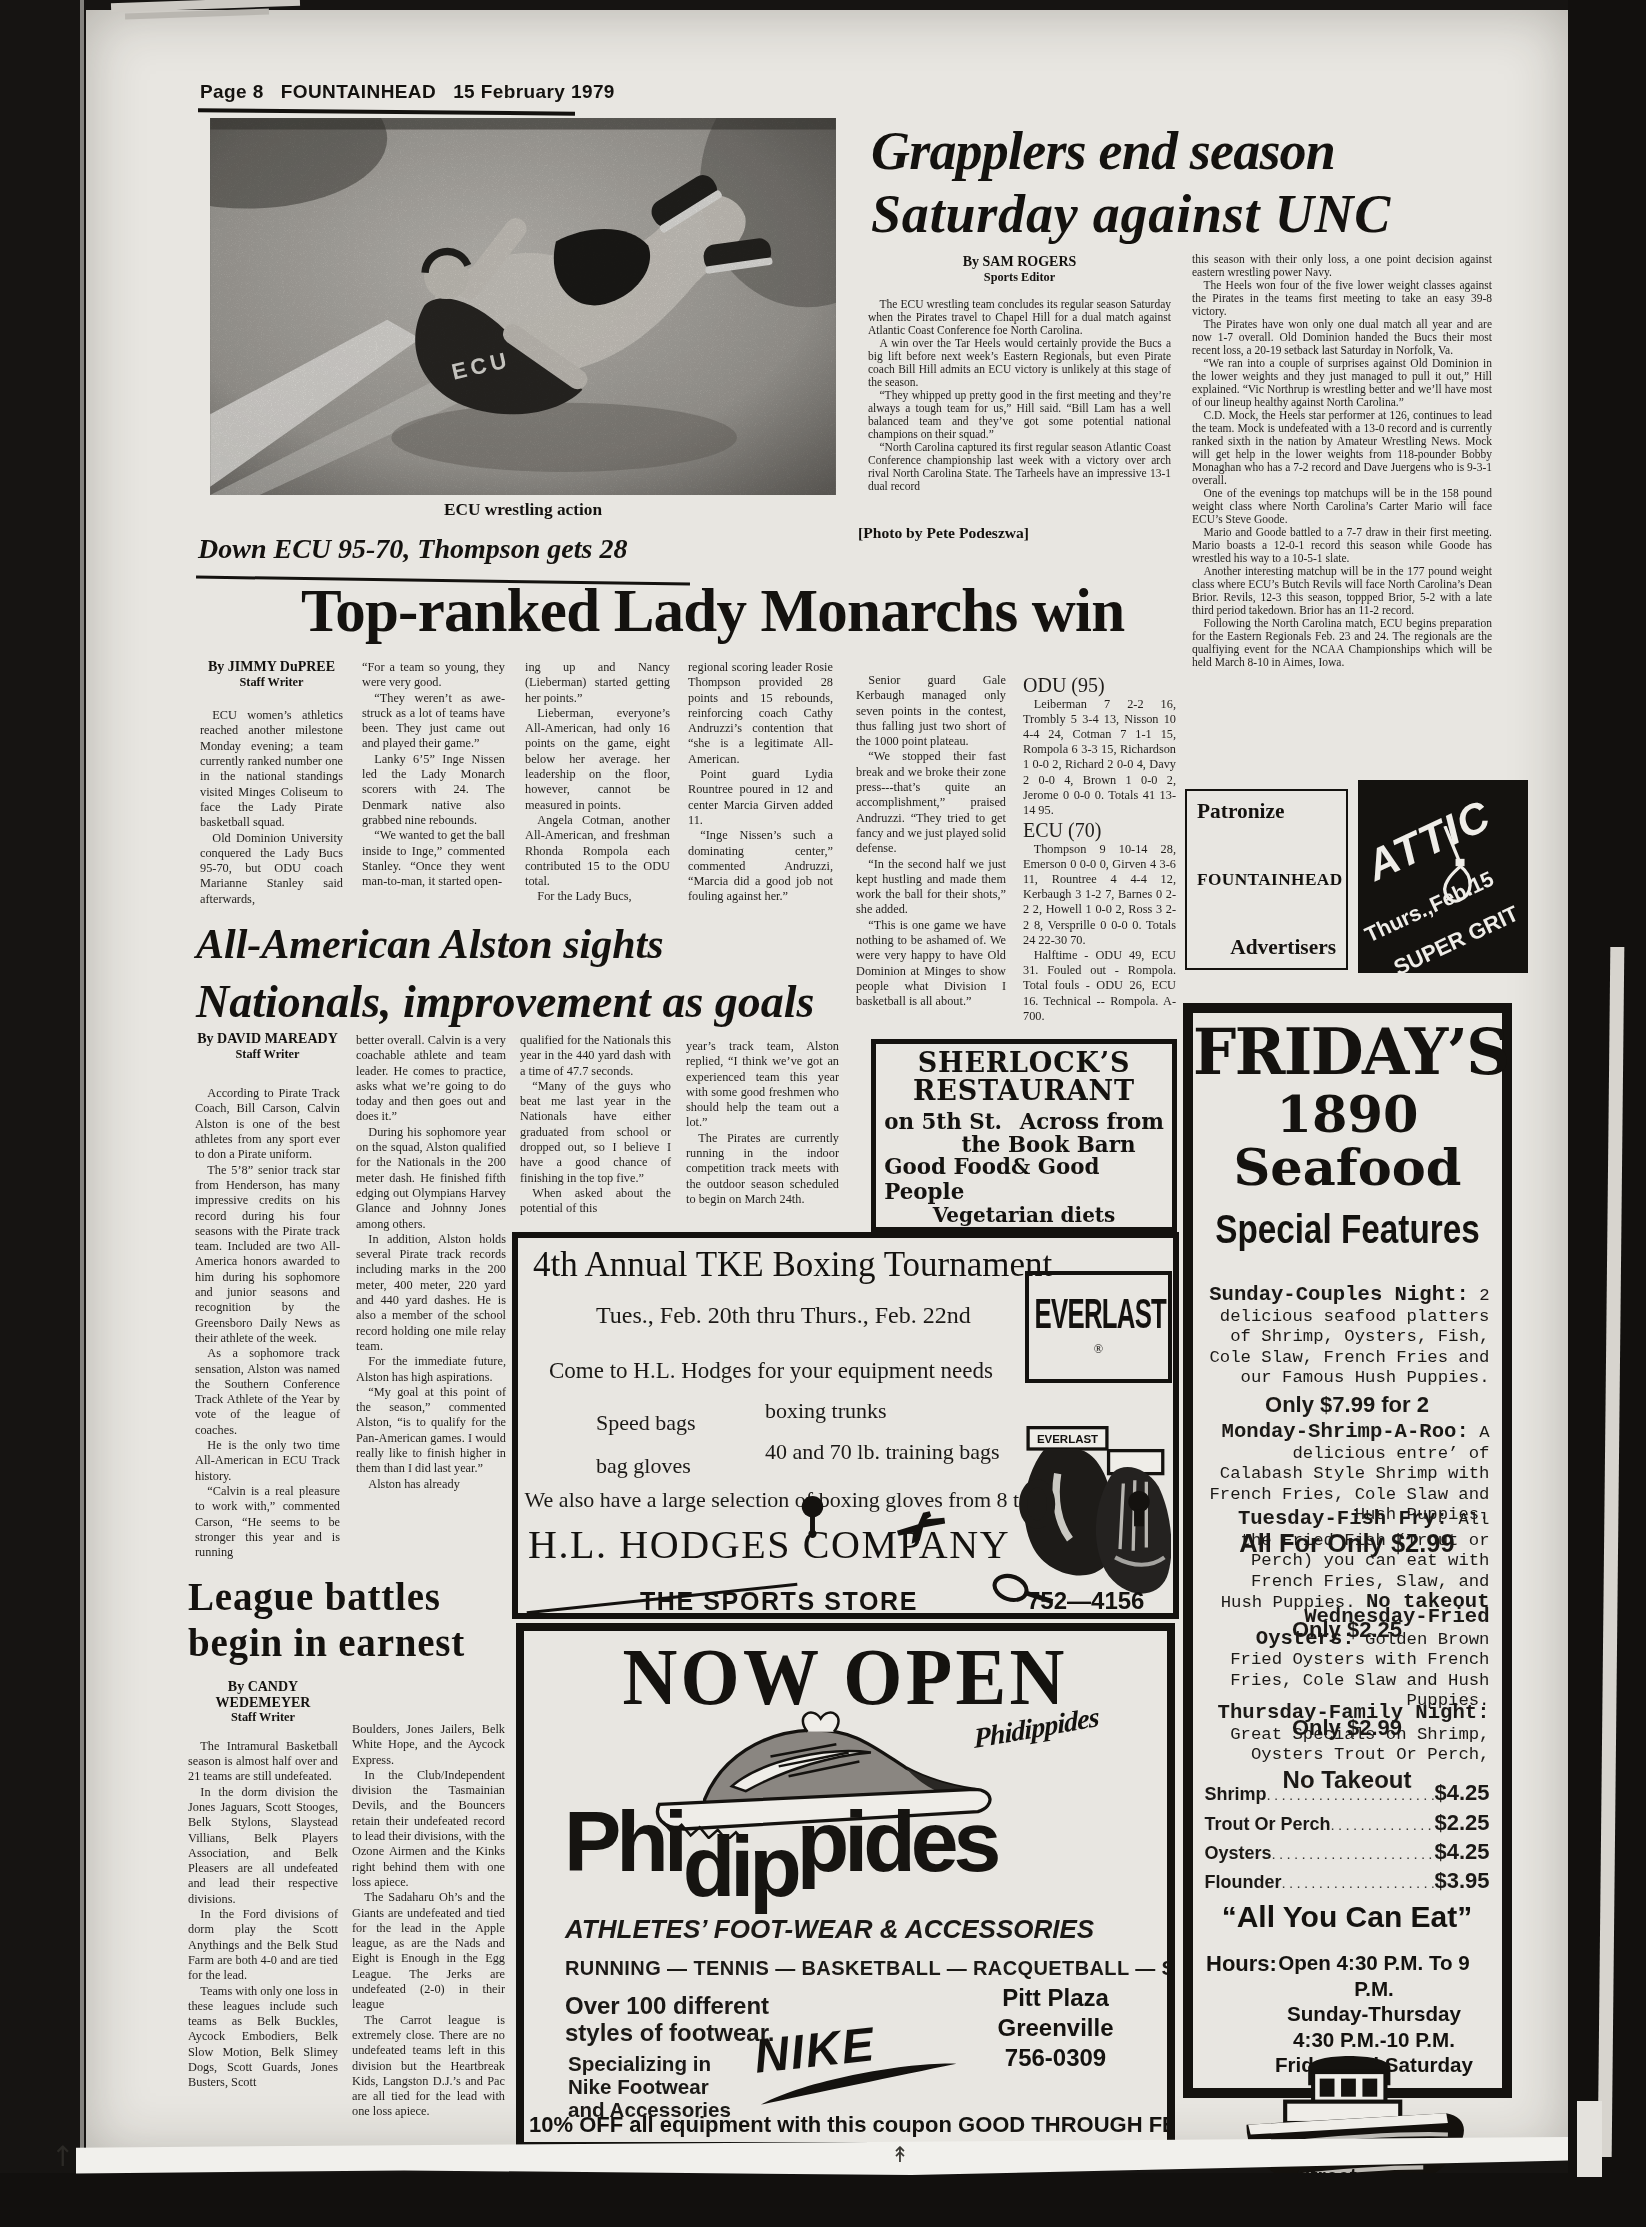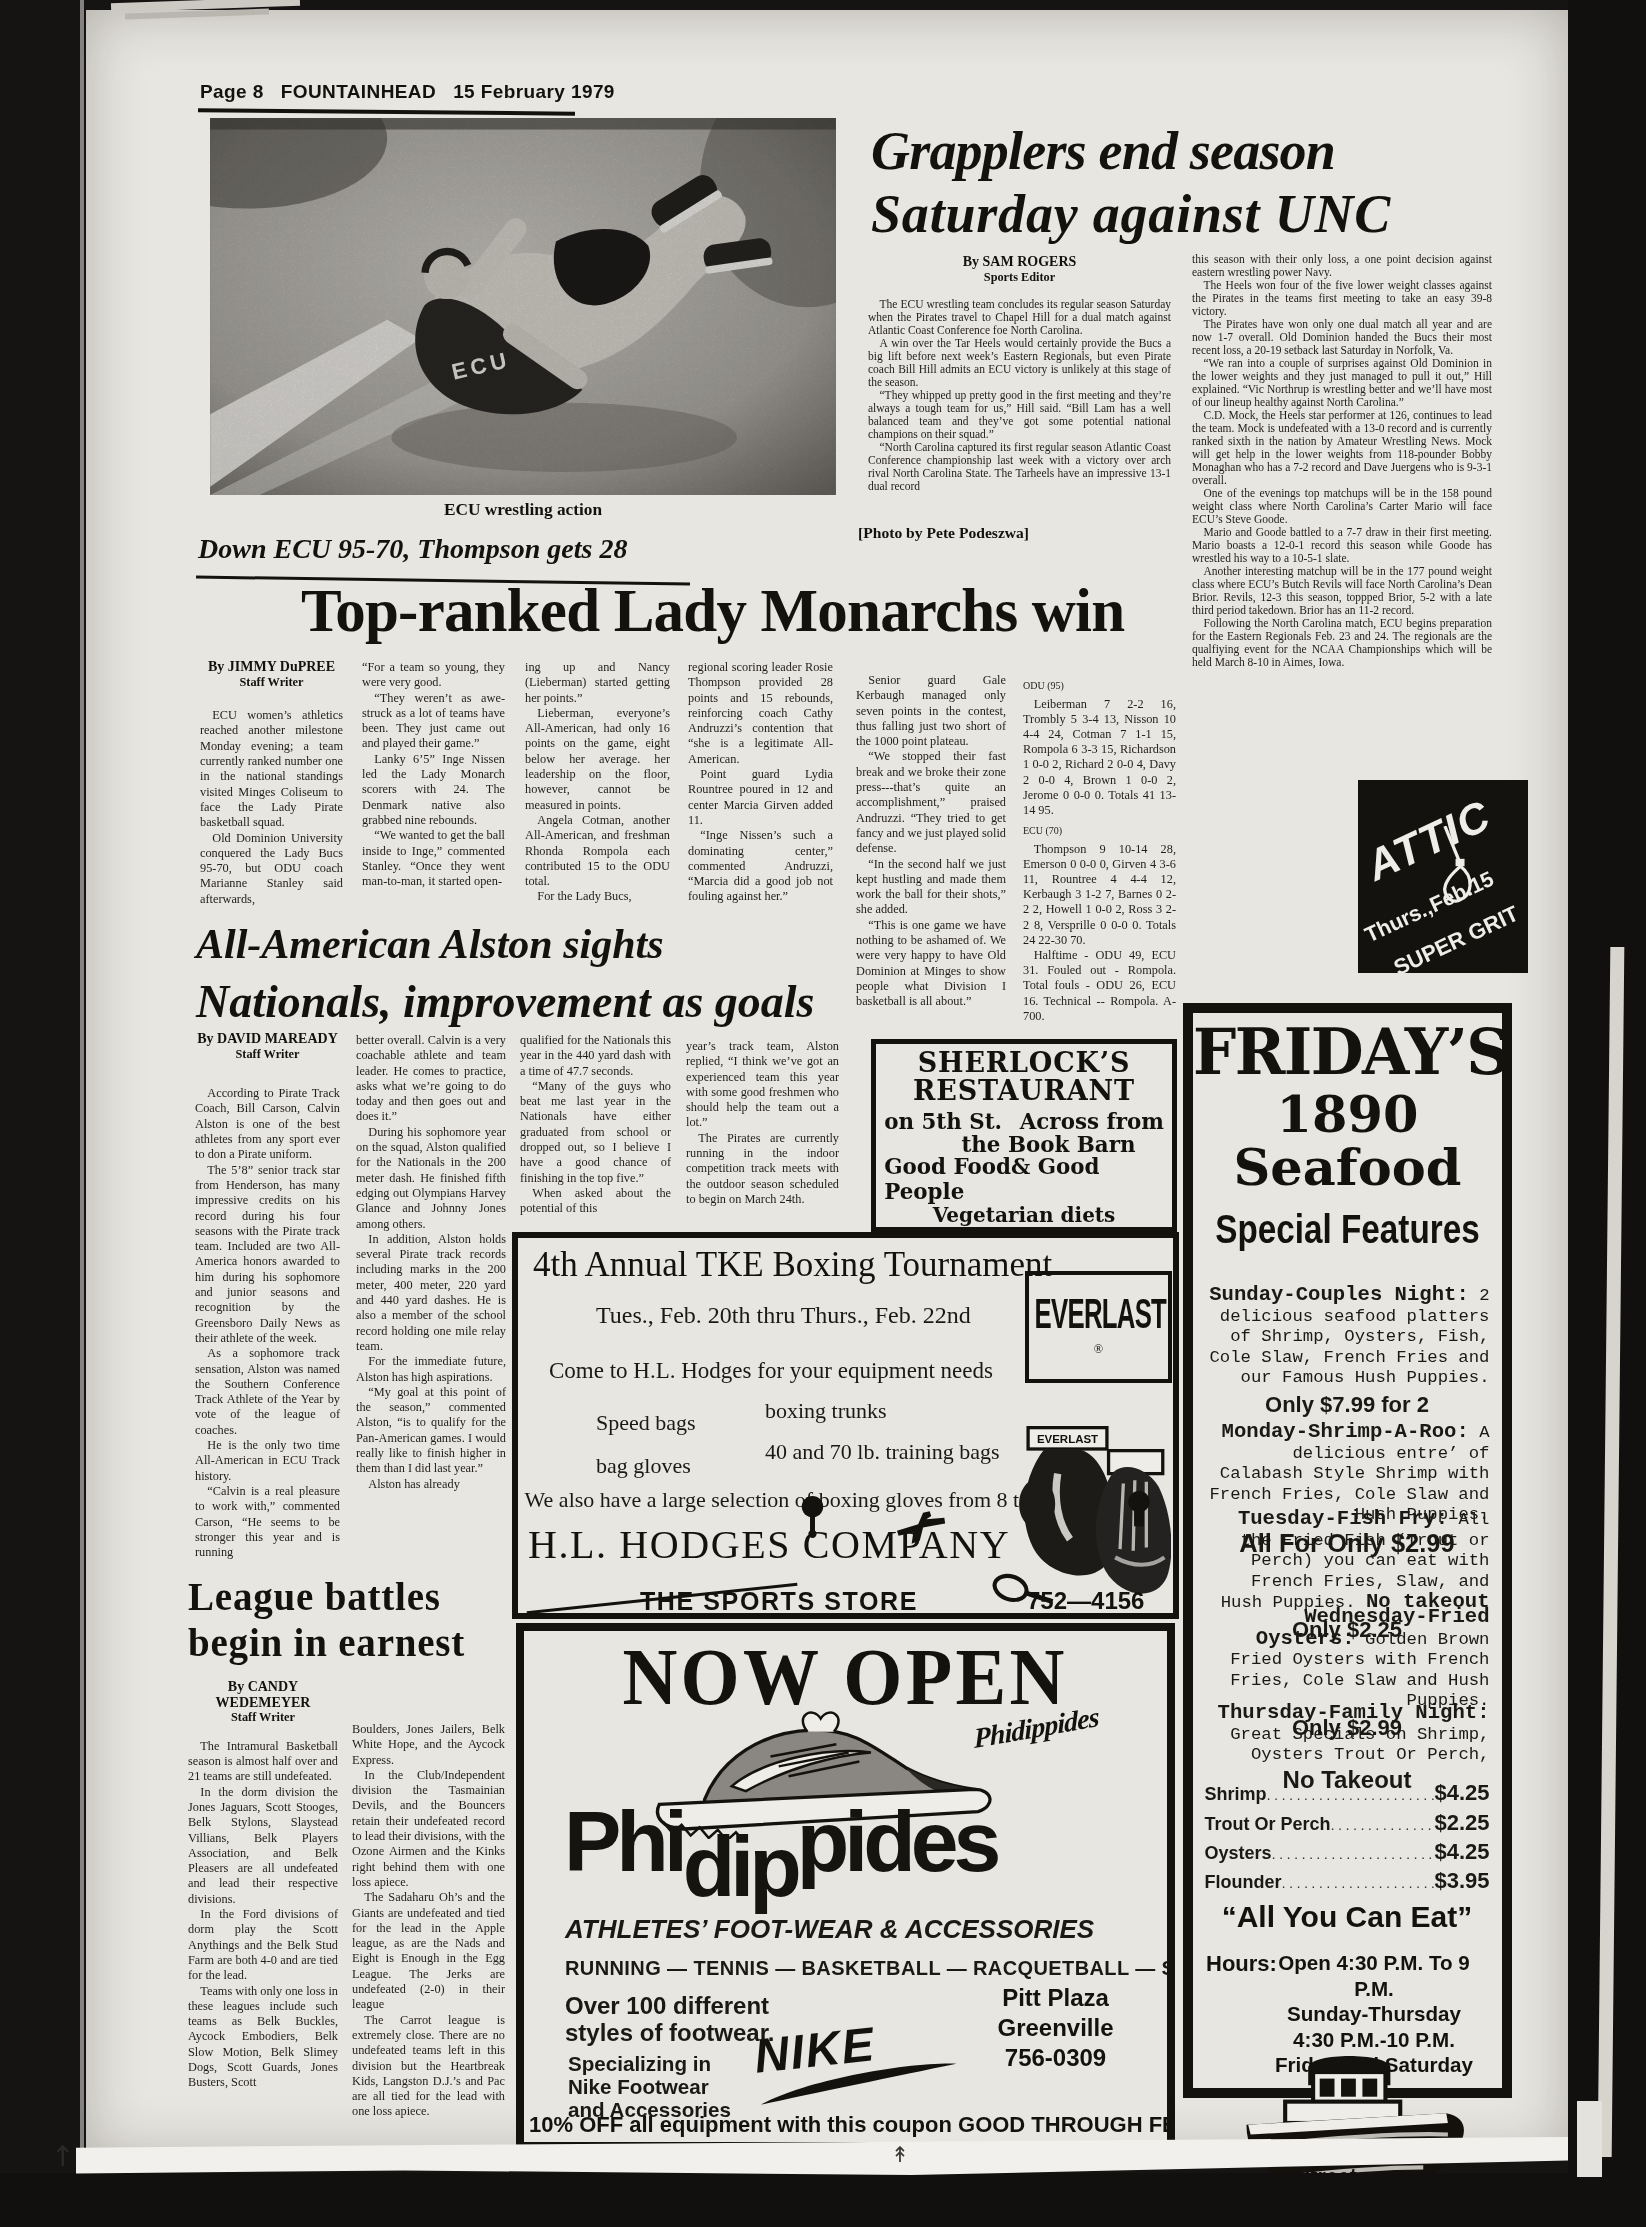--- a/index.html
+++ b/index.html
@@ -19,21 +19,21 @@
   .col p{margin:0;text-indent:12.3px;}
   .col.cont p:first-child{text-indent:0;}
   .colw{font-size:11.5px;line-height:13px;text-align:justify;color:#201d1a;}
   .colw p{margin:0;text-indent:11.5px;}
   .colw.cont p:first-child{text-indent:0;}
   .byline{font-weight:bold;text-align:center;font-size:14px;line-height:15.6px;margin-bottom:2.5px;color:#14120f;}
   .byline .bt{font-size:12.3px;}
   .rule{background:#14120f;}
   
   .bs{font-size:12.3px;line-height:15.2px;text-align:justify;color:#201d1a;}
-  .bs .team{font-size:10px;margin:5px 0 3.3px;}
+  .bs .team{font-size:20px;margin:5px 0 3.3px;}
   .bs p{margin:0;text-indent:10.7px;}
   
   .adbox{position:absolute;border:5.8px solid #14120f;background:#e8e6e1;box-sizing:border-box;}
   .fr-lead{font-weight:bold;}
   .fr-item{margin:0;font-size:17.3px;line-height:20.6px;font-family:Liberation Mono, monospace;text-align:right;}
   .fr-only{font-weight:bold;text-align:center;font-size:22px;margin-top:3.3px;font-family:"Liberation Sans",sans-serif;}
   .price-row{display:flex;align-items:baseline;font-family:"Liberation Sans",sans-serif;
              font-size:18px;font-weight:bold;margin:3.3px 0;}
   .leader{flex:1;overflow:hidden;white-space:nowrap;opacity:.85;font-weight:normal;}
   .leader::after{content:"......................................................";letter-spacing:3.3px;font-size:15px;}
@@ -220,20 +220,25 @@
         <p>Teams with only one loss in these leagues include such teams as Belk Buckles, Aycock Embodiers, Belk Slow Motion, Belk Slimey Dogs, Scott Guards, Jones Busters, Scott</p>
       </div>
   </div>
   <div class="abs col cont" style="left:352px;top:1722px;width:153px;">
       <p>Boulders, Jones Jailers, Belk White Hope, and the Aycock Express.</p>
       <p>In the Club/Independent division the Tasmainian Devils, and the Bouncers retain their undefeated record to lead their divisions, with the Ozone Airmen and the Kinks right behind them with one loss apiece.</p>
       <p>The Sadaharu Oh’s and the Giants are undefeated and tied for the lead in the Apple league, as are the Nads and Eight is Enough in the Egg League. The Jerks are undefeated (2-0) in their league</p>
       <p>The Carrot league is extremely close. There are no undefeated teams left in this division but the Heartbreak Kids, Langston D.J.’s and Pac are all tied for the lead with one loss apiece.</p>
     </div>
 
+  <div class="adbox" style="left:1185px;top:789px;width:163px;height:181px;border-width:2.5px;display:flex;flex-direction:column;justify-content:space-between;padding:8.2px 10px;">
+    <div class="hl" style="font-size:21.4px;text-align:left;">Patronize</div>
+    <div class="hl" style="font-size:17.3px;text-align:center;letter-spacing:0.4px;">FOUNTAINHEAD</div>
+    <div class="hl" style="font-size:21.4px;text-align:right;">Advertisers</div>
+  </div>
 
   <div class="abs" style="left:1358px;top:780px;width:170px;height:193px;background:#14120f;overflow:hidden;color:#efede8;">
     <div class="abs sans" style="left:5px;top:36px;font-size:43px;font-weight:bold;font-style:italic;transform:rotate(-25deg);letter-spacing:1.6px;">ATTIC</div>
     <svg class="abs" style="left:82px;top:46px;" width="36" height="82" viewBox="0 0 44 100">
       <path d="M6,0 L24,44" stroke="#efede8" stroke-width="4"></path>
       <rect x="19" y="40" width="11" height="9" fill="#efede8"></rect>
       <path d="M25,49 C42,62 40,85 23,91 C10,95 1,80 9,67 C13,59 21,53 25,49" fill="none" stroke="#efede8" stroke-width="4"></path>
     </svg>
     <div class="abs sans" style="left:1.6px;top:115px;font-size:21.4px;font-weight:bold;transform:rotate(-25deg);white-space:nowrap;">Thurs.,Feb.15</div>
     <div class="abs sans" style="left:31px;top:148px;font-size:22px;font-weight:bold;transform:rotate(-25deg);white-space:nowrap;">SUPER GRIT</div>

